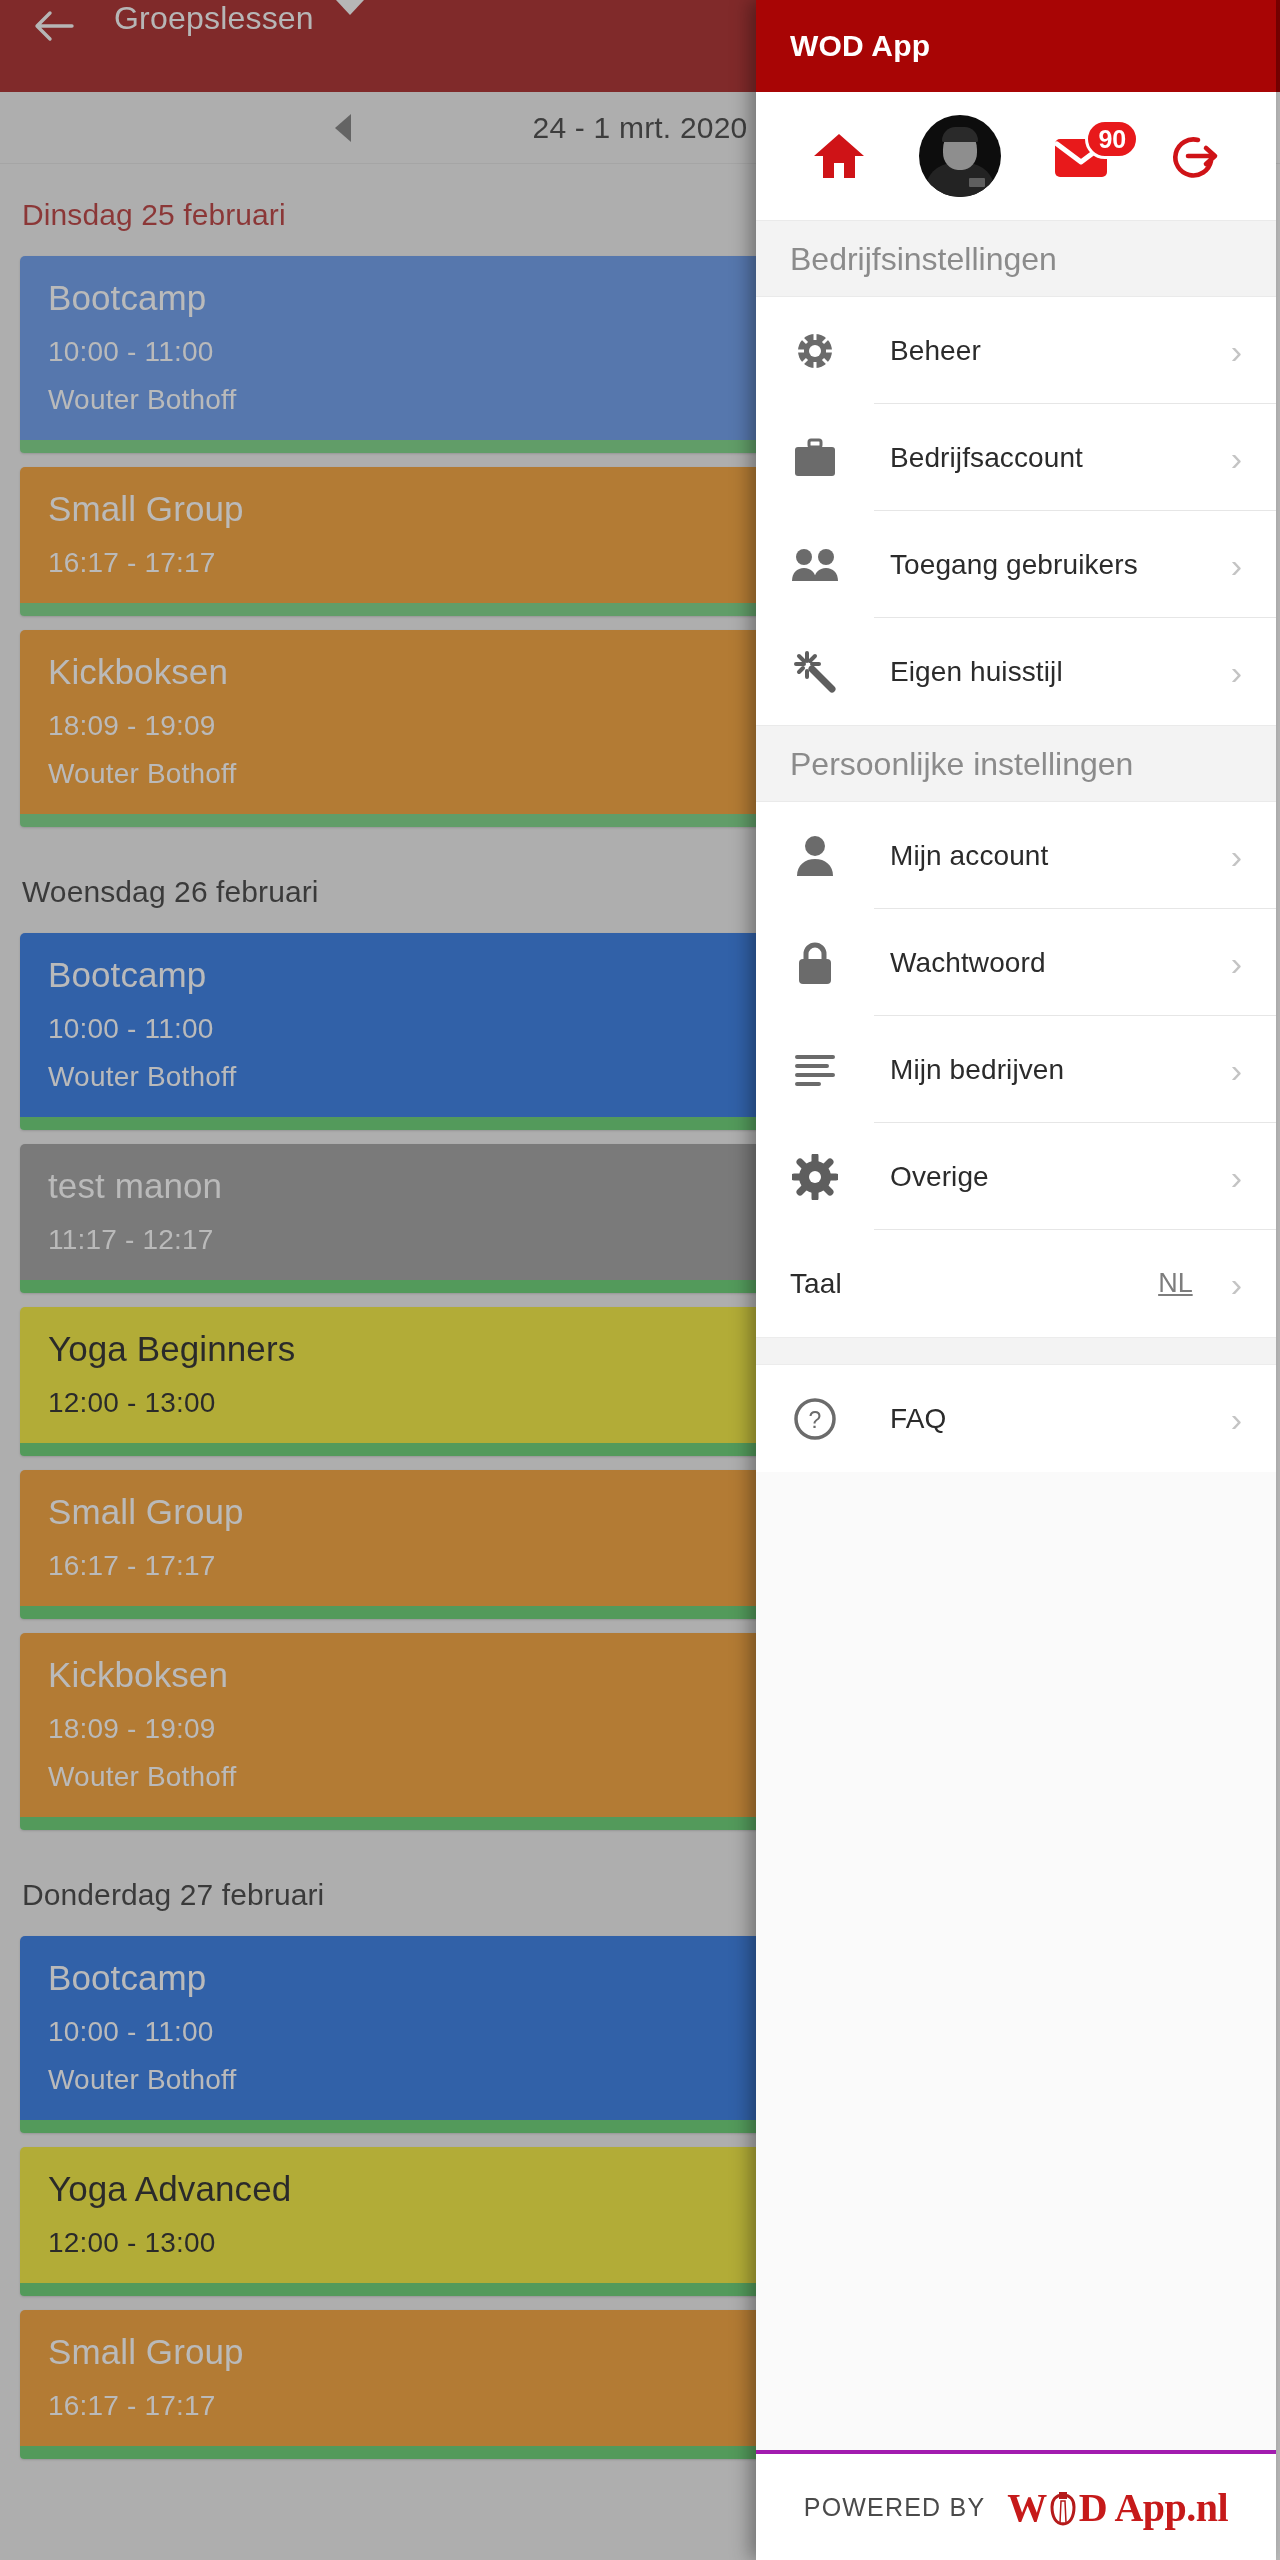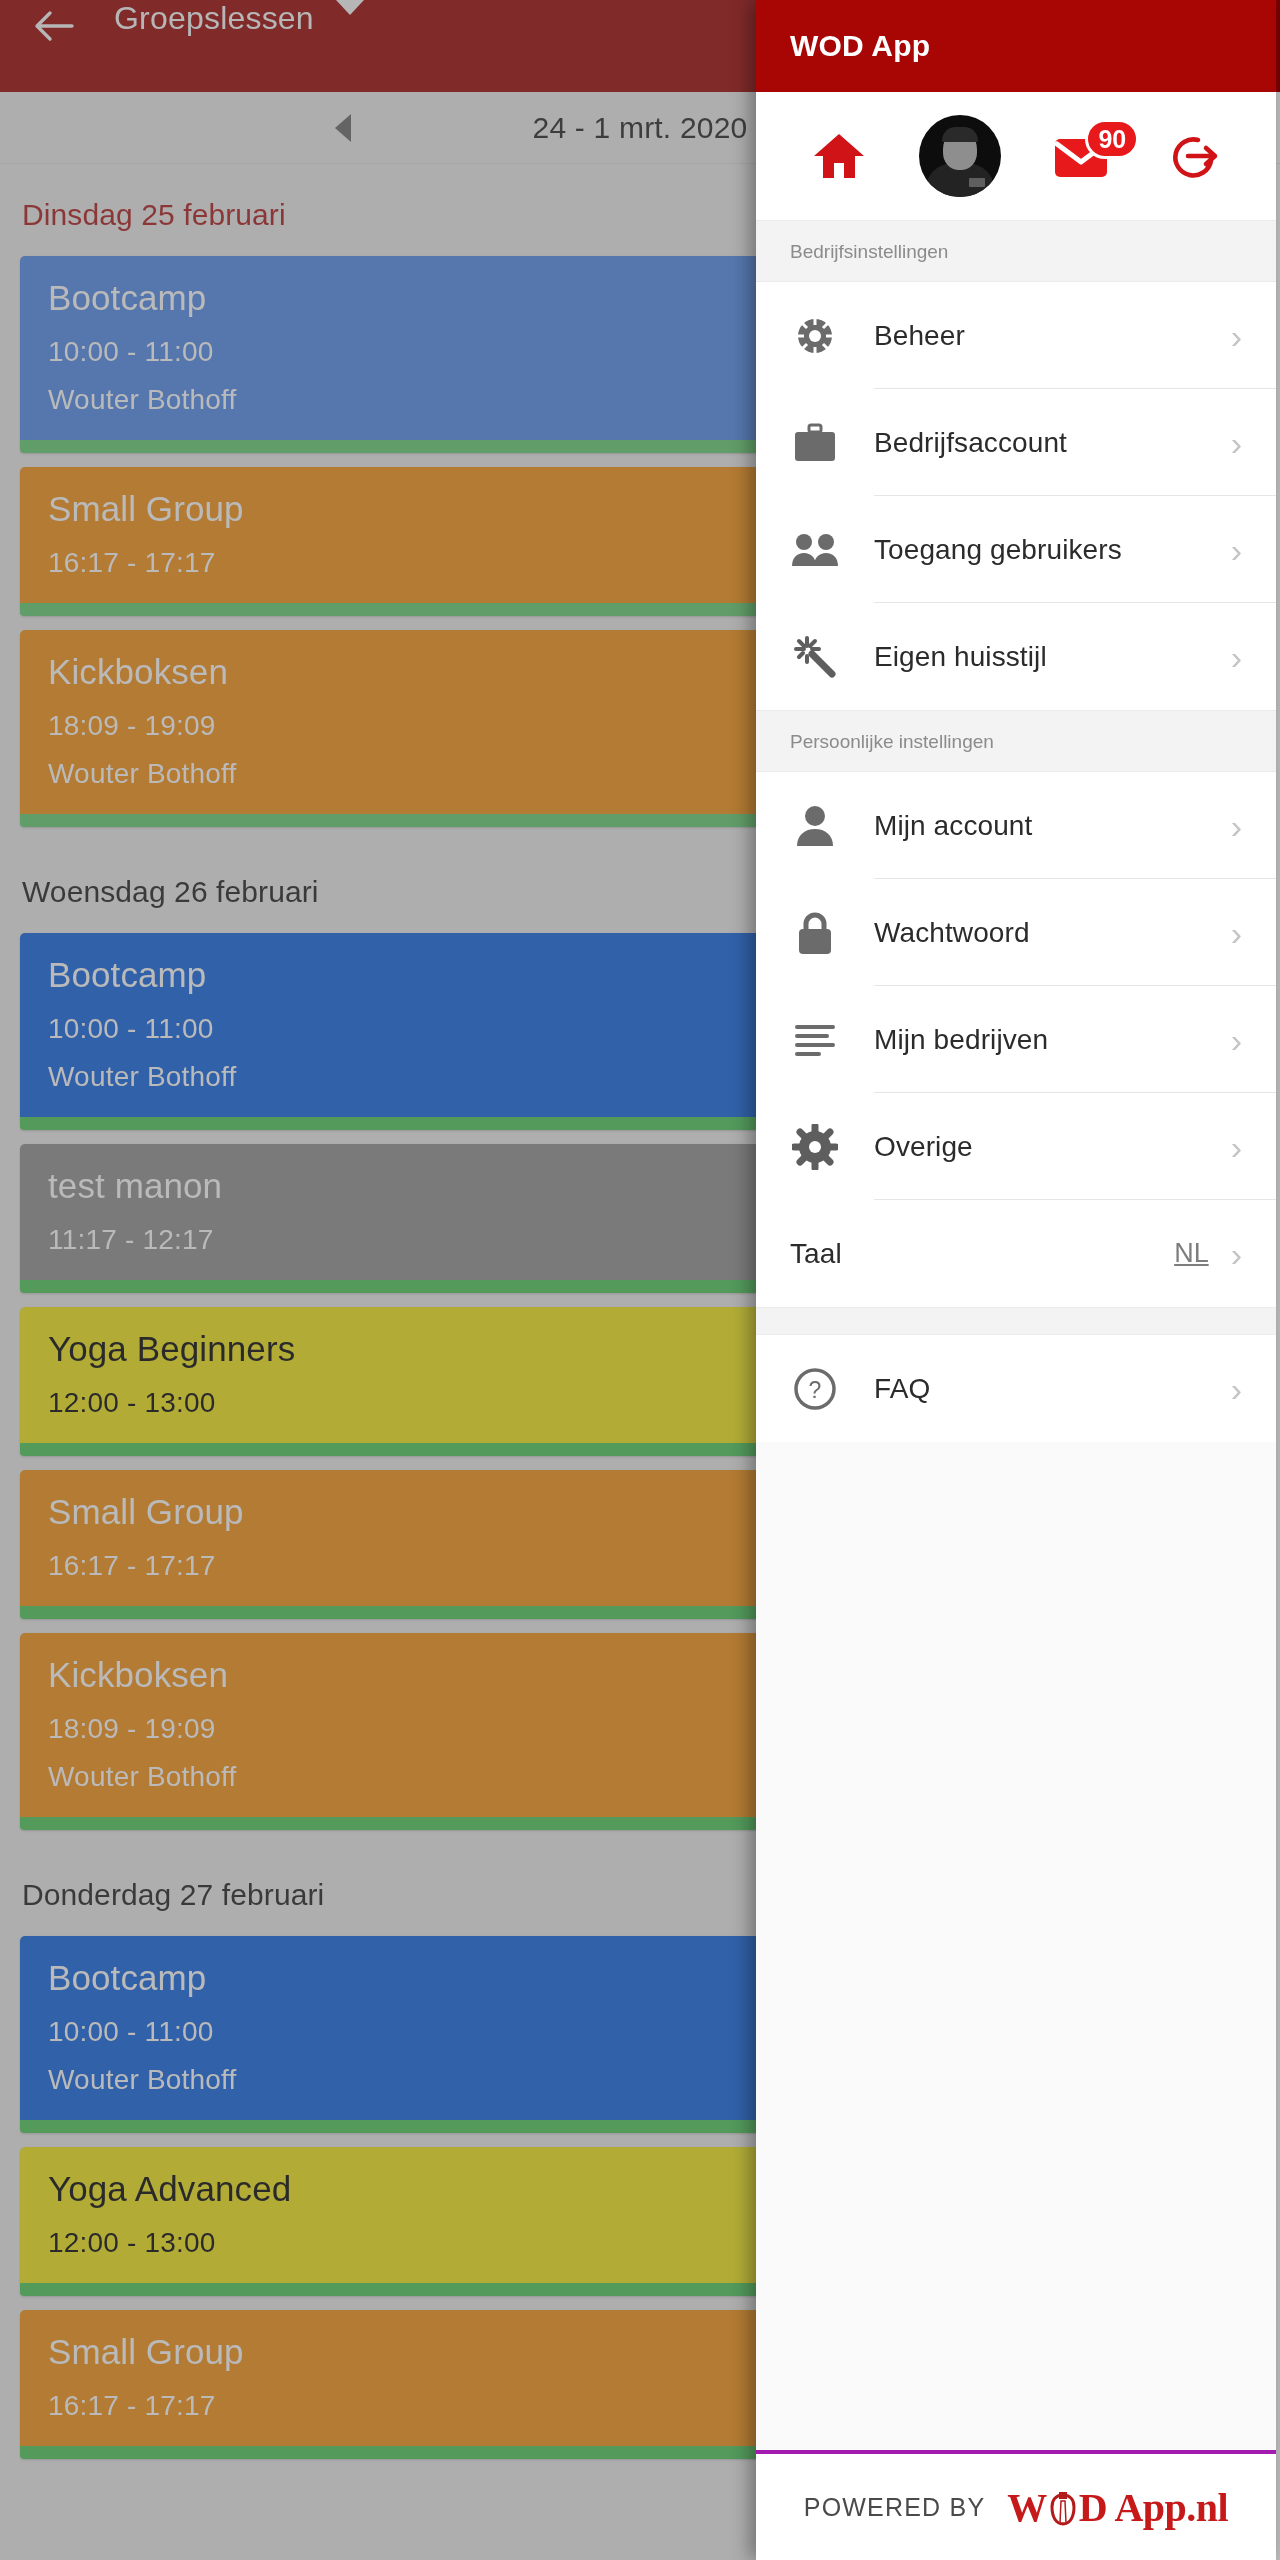--- a/index.html
+++ b/index.html
@@ -79,25 +79,25 @@
   .avatar .logo { position:absolute; right:16px; bottom:10px; width:16px; height:9px;
     background:#6a6a6a; border-radius:1px; opacity:.85; }
   .badge {
     position:absolute; top:-14px; right:-26px; min-width:46px; height:40px; border-radius:20px;
     background:#e8191b; color:#fff; font-size:25px; font-weight:bold;
     display:flex; align-items:center; justify-content:center; padding:0 10px;
     border:3px solid #fff;
   }
 
   .sect-head {
-    background:#f3f3f3; color:#8b8b8b; font-size:19px; padding:20px 0 18px 34px;
+    background:#f3f3f3; color:#8b8b8b; font-size:32px; padding:20px 0 18px 34px;
     border-top:1px solid #eaeaea; border-bottom:1px solid #eaeaea;
   }
   .row {
-    background:#fff; display:flex; align-items:center; height:107px; position:relative;
+    background:#fff; display:flex; align-items:center; height:107px; position:relative;gap:16px;
   }
   .row .ic { width:118px; display:flex; align-items:center; justify-content:center; flex:0 0 auto; }
   .row .lbl { font-size:28px; color:#2b2b2b; flex:1 1 auto; letter-spacing:.1px; }
   .row .val { font-size:27px; color:#7d7d7d; margin-right:22px;text-decoration:underline; }
   .row .chev { margin-right:34px; color:#c4c4c4; font-size:34px; line-height:1; font-weight:300; }
   .row.sep::after {
     content:""; position:absolute; left:118px; right:0; bottom:0; height:1px; background:#e6e6e6;
   }
   .row.noicon .lbl { margin-left:34px; }
   .gap { height:28px; background:#f3f3f3; border-top:1px solid #ececec; border-bottom:1px solid #ececec; }

